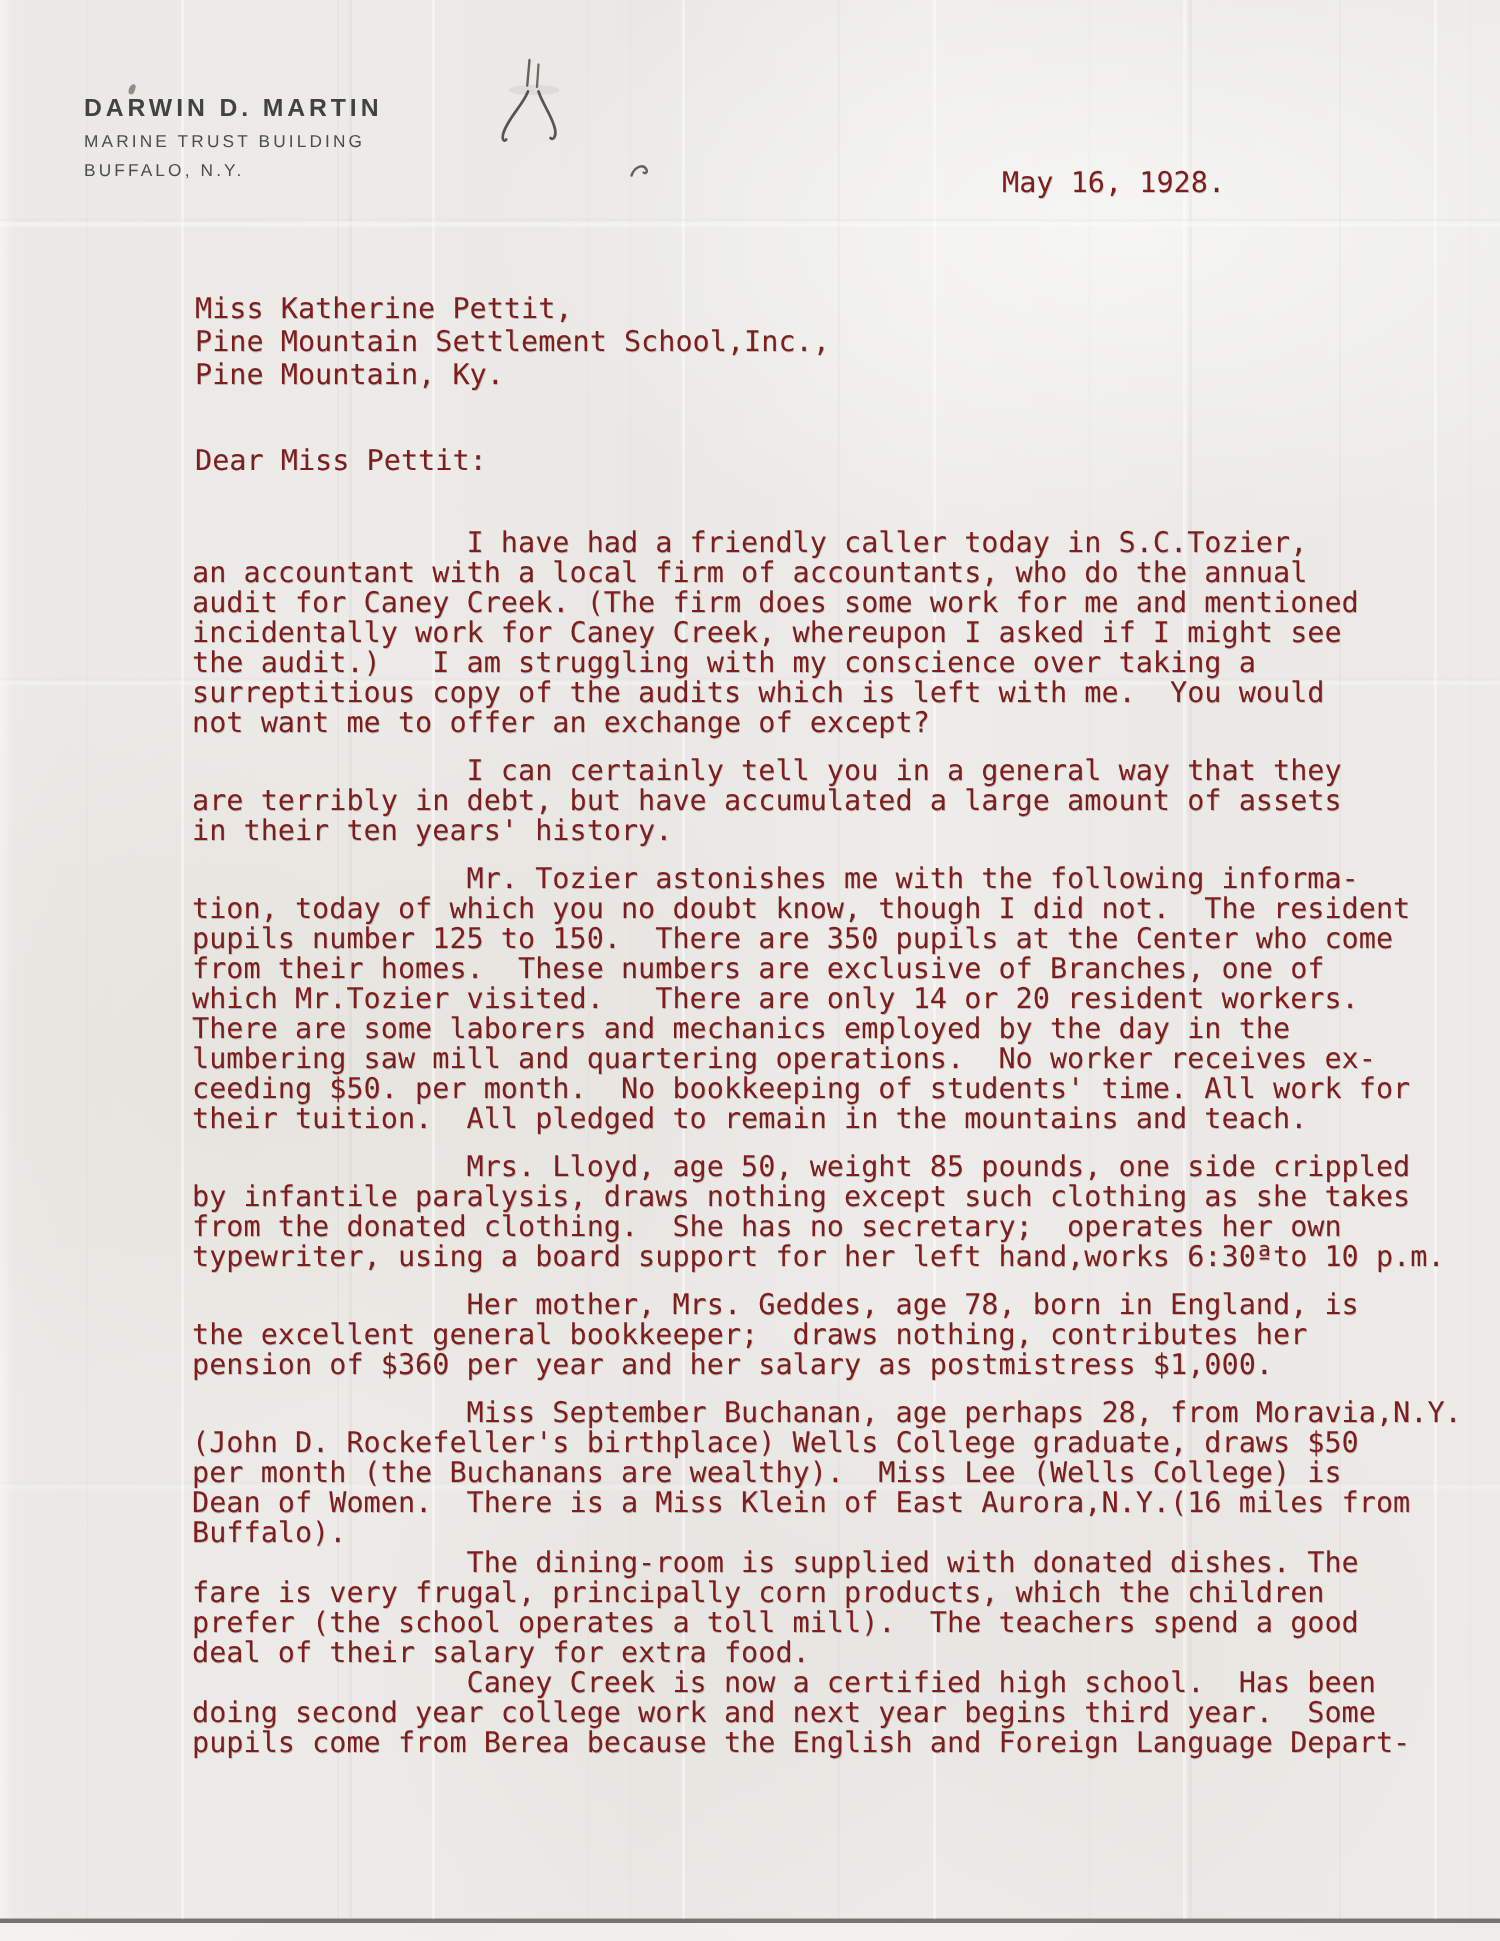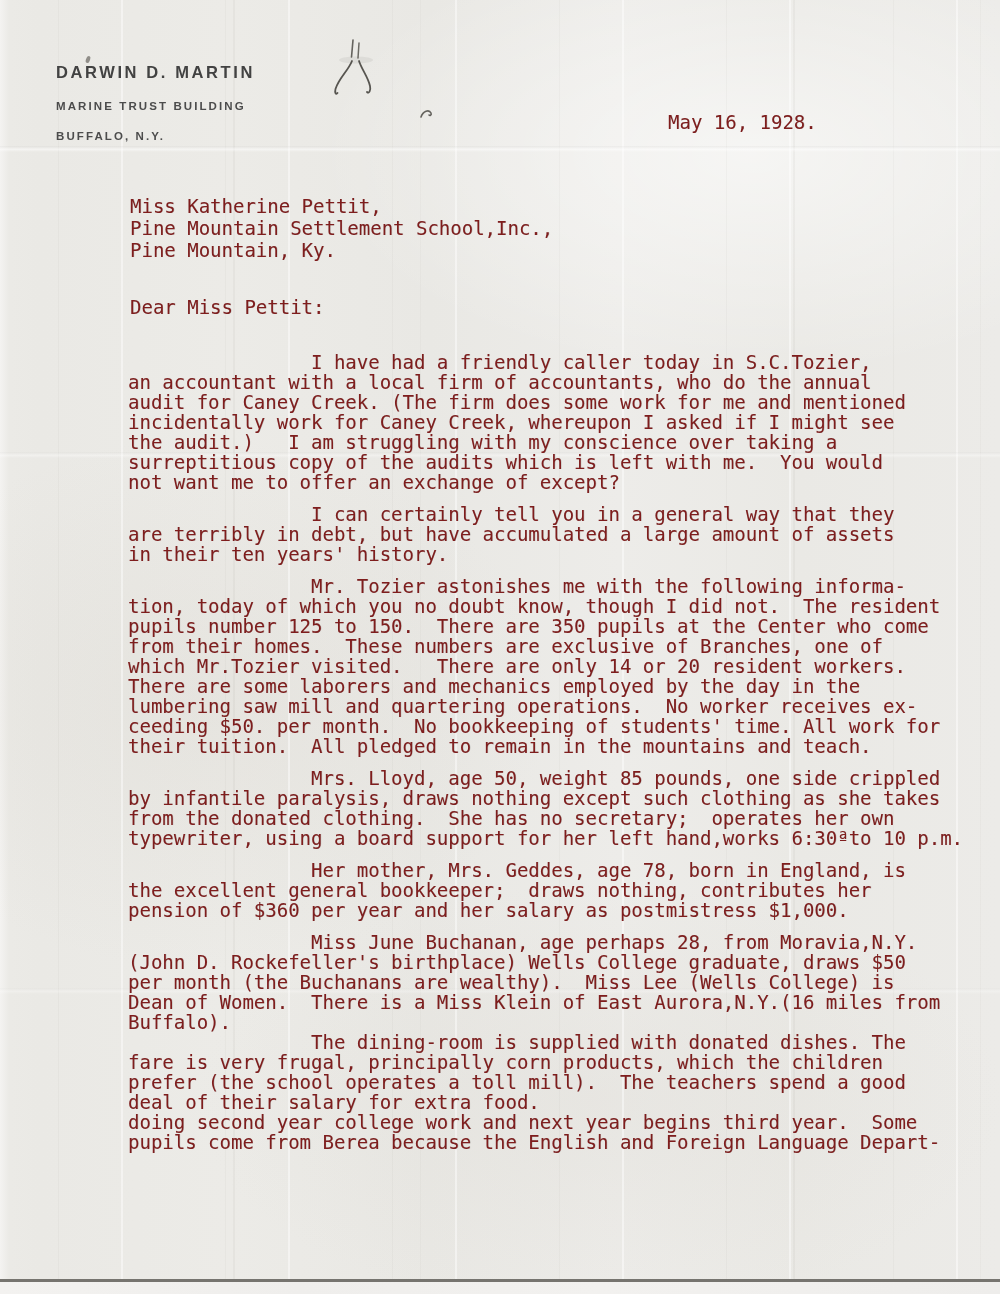--- a/index.html
+++ b/index.html
@@ -31,21 +31,21 @@
   .crease{position:absolute;left:0;width:1000px;height:6px;pointer-events:none;
     background:linear-gradient(180deg, rgba(0,0,0,0.035), rgba(255,255,255,0.5) 55%, rgba(0,0,0,0.0));}
   .crease.c1{top:146px;}
   .crease.c2{top:452px;opacity:.7;}
   .crease.c3{top:988px;opacity:.5;}
 
   
   .letterhead{position:absolute;left:56px;top:63px;width:252px;text-align:left;
     font-family:"Liberation Sans", sans-serif;color:#474747;}
   .lh-name{font-size:16.5px;font-weight:700;letter-spacing:2.6px;color:#424242;}
-  .lh-sub{font-size:11.5px;font-weight:700;letter-spacing:2.1px;margin-top:18px;color:#4c4c4c;}
+  .lh-sub{font-size:11.5px;font-weight:400;letter-spacing:2.1px;margin-top:7px;color:#4c4c4c;}
 
   
   .typed{color:#7f1d1d;text-shadow:0.4px 0.4px 0 rgba(59,57,54,0.28);}
   .date{position:absolute;left:668px;top:111px;font-size:19px;}
   .recipient{position:absolute;left:130px;top:195px;font-size:19px;}
   .recipient .line{white-space:pre;line-height:22px;}
   .salutation{position:absolute;left:130px;top:296px;font-size:19px;}
   .body-text{position:absolute;left:128px;top:352px;font-size:19px;}
   .body-text .line{white-space:pre;line-height:20px;}
   .body-text .line:empty{height:12px;}
@@ -122,26 +122,27 @@
     <div class="line"></div>
     <div class="line">                Mrs. Lloyd, age 50, weight 85 pounds, one side crippled</div>
     <div class="line">by infantile paralysis, draws nothing except such clothing as she takes</div>
     <div class="line">from the donated clothing.  She has no secretary;  operates her own</div>
     <div class="line">typewriter, using a board support for her left hand,works 6:30ªto 10 p.m.</div>
     <div class="line"></div>
     <div class="line">                Her mother, Mrs. Geddes, age 78, born in England, is</div>
     <div class="line">the excellent general bookkeeper;  draws nothing, contributes her</div>
     <div class="line">pension of $360 per year and her salary as postmistress $1,000.</div>
     <div class="line"></div>
-    <div class="line">                Miss June Buchanan, age perhaps 28, from Moravia,N.Y.</div>
+    <div class="line">                Miss September Buchanan, age perhaps 28, from Moravia,N.Y.</div>
     <div class="line">(John D. Rockefeller's birthplace) Wells College graduate, draws $50</div>
     <div class="line">per month (the Buchanans are wealthy).  Miss Lee (Wells College) is</div>
     <div class="line">Dean of Women.  There is a Miss Klein of East Aurora,N.Y.(16 miles from</div>
     <div class="line">Buffalo).</div>
     <div class="line">                The dining-room is supplied with donated dishes. The</div>
     <div class="line">fare is very frugal, principally corn products, which the children</div>
     <div class="line">prefer (the school operates a toll mill).  The teachers spend a good</div>
     <div class="line">deal of their salary for extra food.</div>
+    <div class="line">                Caney Creek is now a certified high school.  Has been</div>
     <div class="line">doing second year college work and next year begins third year.  Some</div>
     <div class="line">pupils come from Berea because the English and Foreign Language Depart-</div>
   </div>
 
 <div class="bottom-strip"></div>
 
 </body></html>

